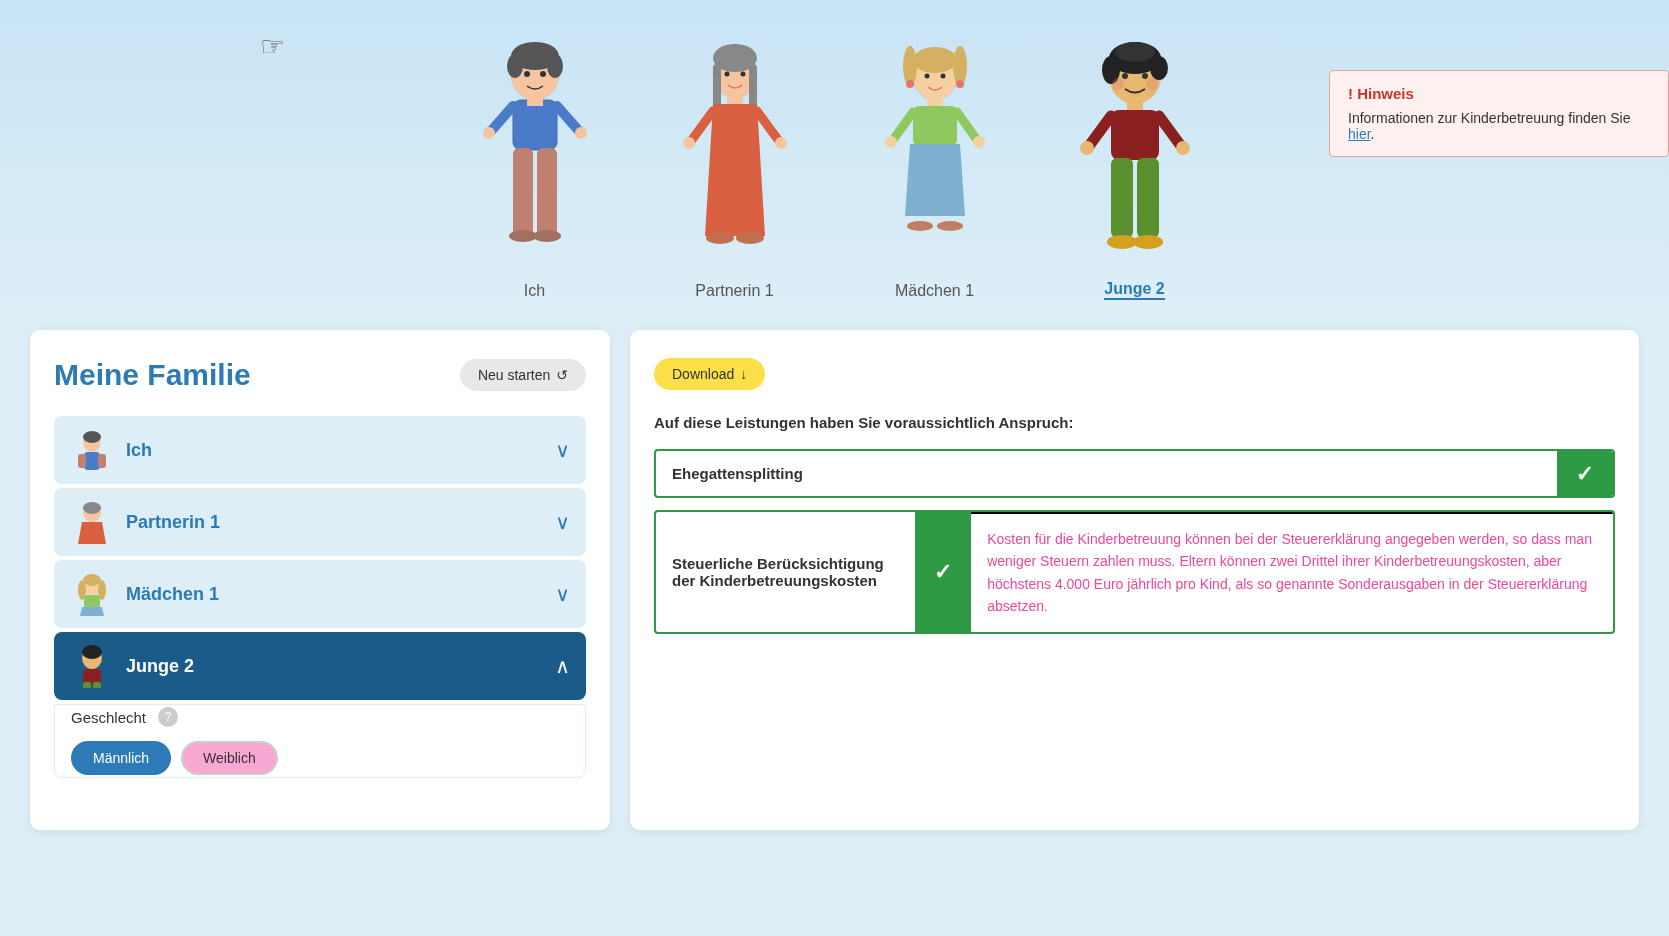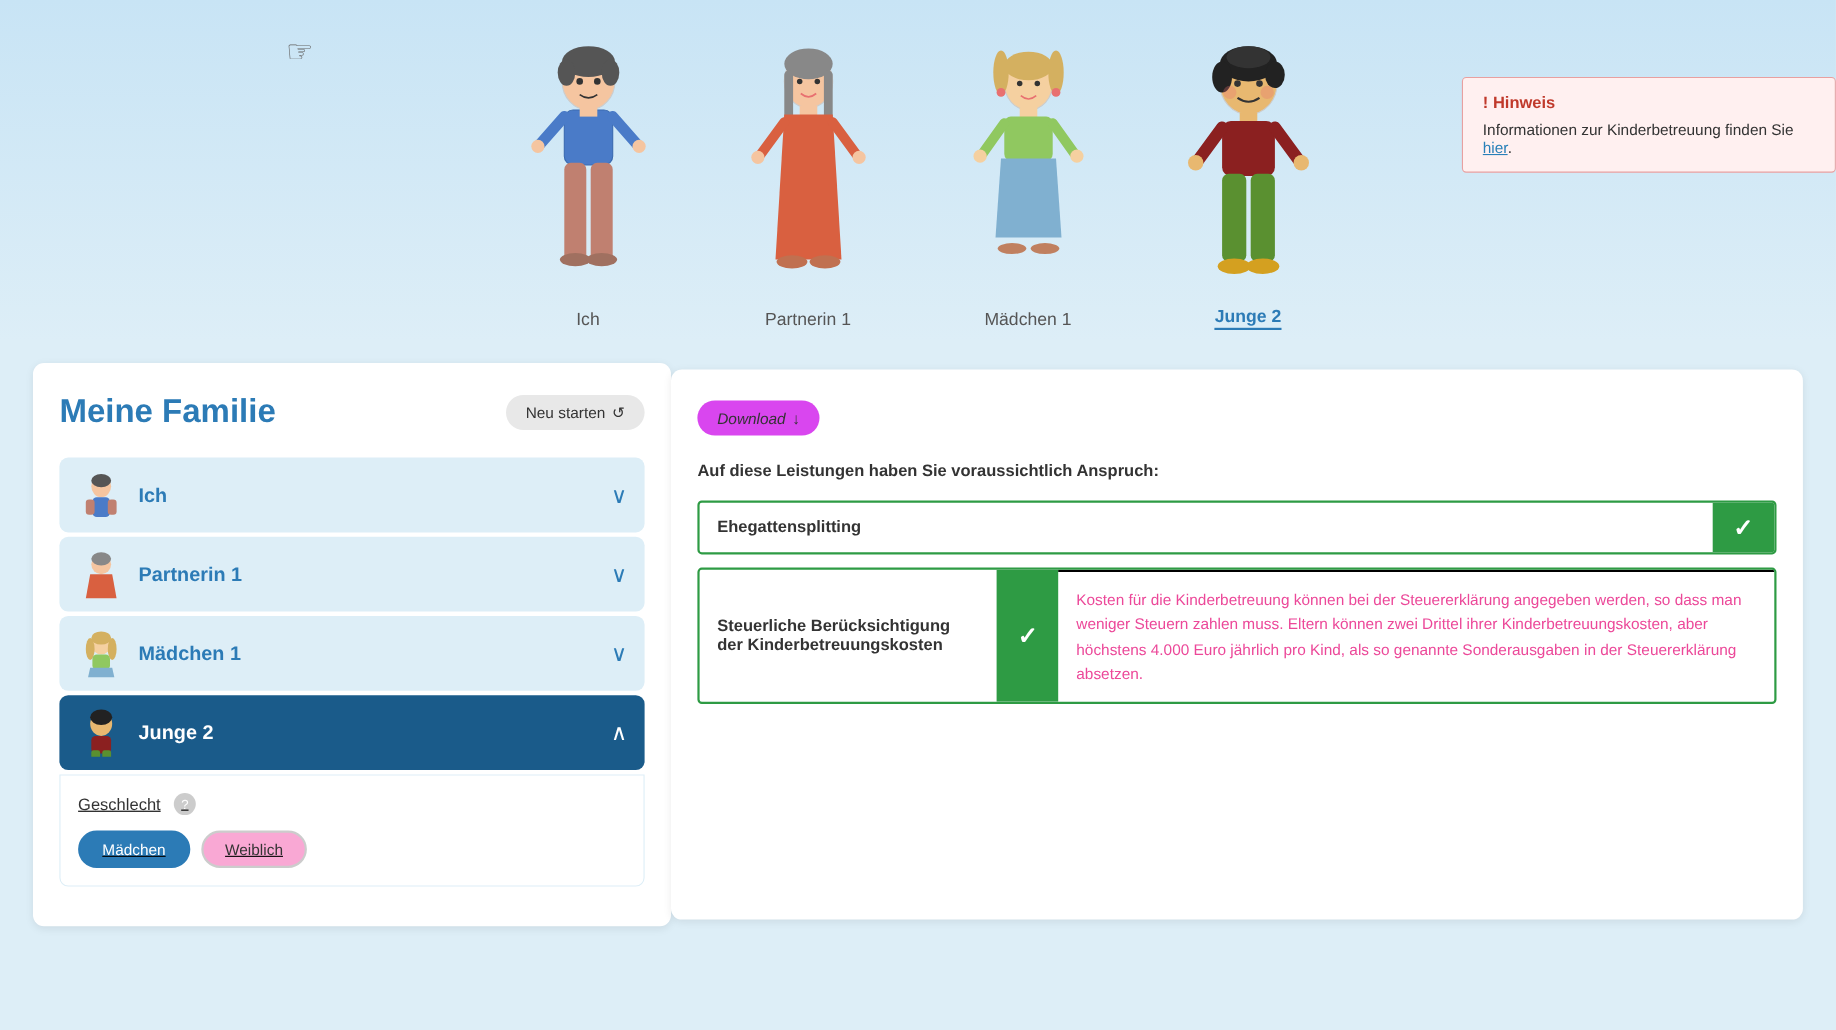--- a/index.html
+++ b/index.html
@@ -76,22 +76,23 @@
 
     .hinweis-link {
       color: #2980b9;
       text-decoration: underline;
       cursor: pointer;
     }
 
     
     .main-content {
       display: flex;
+      gap: 20px;
       padding: 20px 30px;
-      align-items: center;
+      align-items: flex-start;
     }
 
     
     .family-panel {
       background: white;
       border-radius: 10px;
       padding: 28px 24px;
       flex: 0 0 580px;
       min-height: 500px;
       box-shadow: 0 2px 8px rgba(0,0,0,0.08);
@@ -123,31 +124,30 @@
       padding: 8px 18px;
       font-size: 14px;
       color: #333;
       cursor: pointer;
       display: flex;
       align-items: center;
       gap: 6px;
     }
 
     .download-btn {
-      background: #d946ef;
+      background: #fde047;
       border: none;
       border-radius: 20px;
       padding: 8px 18px;
       font-size: 14px;
       color: #333;
       cursor: pointer;
       display: flex;
       align-items: center;
       gap: 6px;
-      font-style: italic;
     }
 
     
     .family-member-row {
       display: flex;
       align-items: center;
       justify-content: space-between;
       padding: 12px 16px;
       border-radius: 8px;
       margin-bottom: 4px;
@@ -187,25 +187,24 @@
     }
 
     .family-member-row.active .chevron-icon {
       color: white;
     }
 
     
     .expanded-content {
       background: white;
       border: 1px solid #ddeef7;
-      padding: 16px 16px;
+      padding: 2px 16px;
       margin-bottom: 8px;
       border-bottom-left-radius: 8px;
       border-bottom-right-radius: 8px;
-      text-decoration: underline;
     }
 
     .geschlecht-row {
       display: flex;
       align-items: center;
       gap: 12px;
       margin-bottom: 14px;
     }
 
     .geschlecht-label {
@@ -542,21 +541,21 @@
       </div>
       <span class="chevron-icon">∧</span>
     </div>
 
     <div class="expanded-content">
       <div class="geschlecht-row">
         <span class="geschlecht-label">Geschlecht</span>
         <span class="help-icon">?</span>
       </div>
       <div style="display:flex; gap: 10px;">
-        <button class="gender-btn selected">Mädchen</button>
+        <button class="gender-btn selected">Männlich</button>
         <button class="gender-btn">Weiblich</button>
       </div>
     </div>
   </div>
 
   <div class="leistungen-panel">
     <div class="panel-header">
       <button class="download-btn">
         <span>Download</span>
         <span>↓</span>

